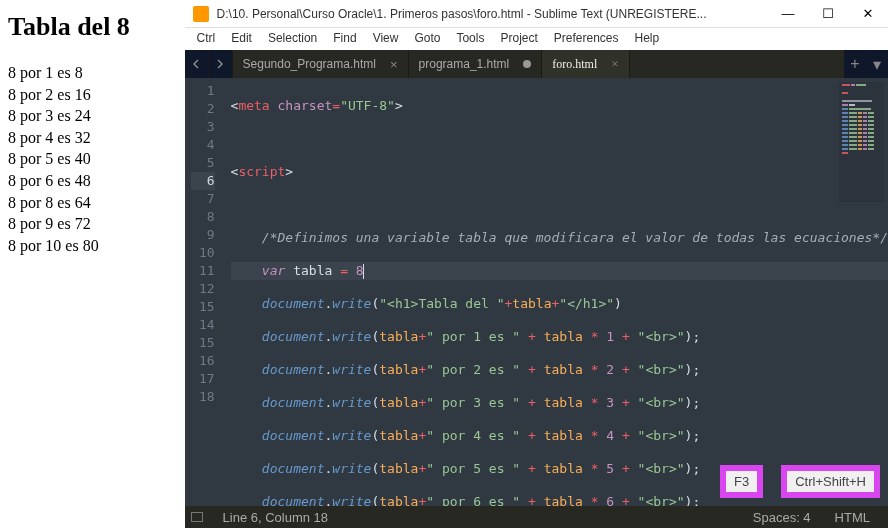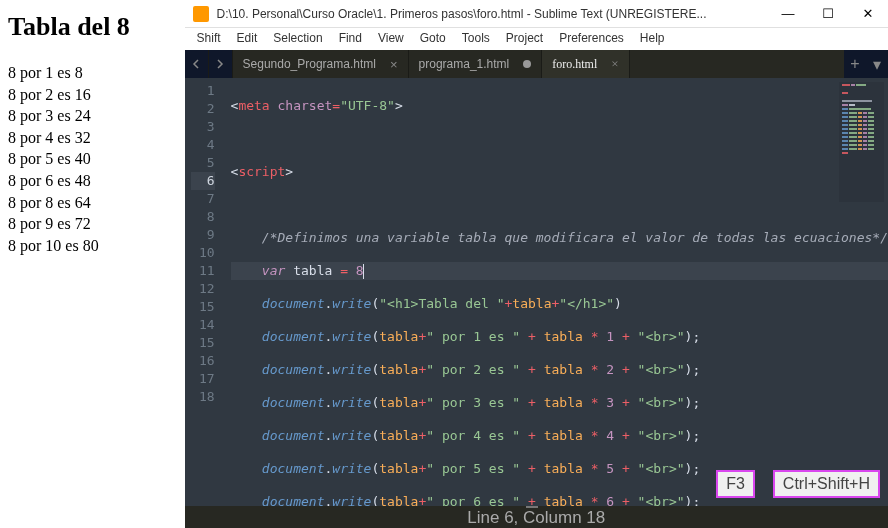--- a/index.html
+++ b/index.html
@@ -45,23 +45,23 @@
   .pl { color: #c594c0; text-align: center; }   
   .gy { color: #a6acb8; font-style: italic; }   
   .ky { color: #c594c0; font-style: italic; }   
   .cursor { display: inline-block; width: 1px; height: 15px; background: #d8dee9; vertical-align: middle; margin-left: -1px; }
   
   .minimap { position: absolute; top: 4px; right: 4px; width: 45px; height: 120px; background: #2c333b; opacity: 0.8; }
   .minimap .ml { height: 2px; margin: 2px 3px; display: flex; gap: 1px; }
   .minimap .ml span { height: 2px; }
   
   .hints { position: absolute; bottom: 8px; right: 8px; display: flex; gap: 18px; }
-  .hint { background: #f0f0f0; border: 2px solid #d946ef; color: #444; font-size: 16px; padding: 3px 8px; font-family: sans-serif; }
-  
-  .statusbar { height: 22px; background: #272822; color: #aaa; display: flex; align-items: center; font-size: 17px; padding: 0 6px; flex-direction: column; }
+  .hint { background: #f0f0f0; border: 6px solid #d946ef; color: #444; font-size: 13px; padding: 3px 8px; font-family: sans-serif; }
+  
+  .statusbar { height: 22px; background: #272822; color: #aaa; display: flex; align-items: center; font-size: 13px; padding: 0 6px; }
   .statusbar .sbicon { width: 12px; height: 10px; border: 1px solid #777; margin-right: 8px; }
   .statusbar .spacer { flex: 1; }
   .statusbar span.item { padding: 0 12px; cursor: pointer; }
 </style>
 </head>
 <body>
 
 <div class="browser-side">
   <h1>Tabla del 8</h1>
   <div>
@@ -83,21 +83,21 @@
     <div class="icon"></div>
     <div class="title">D:\10. Personal\Curso Oracle\1. Primeros pasos\foro.html - Sublime Text (UNREGISTERE...</div>
     <div class="win-controls">
       <span>—</span>
       <span>☐</span>
       <span>✕</span>
     </div>
   </div>
 
   <div class="menubar">
-    <span>Shift</span>
+    <span>Ctrl</span>
     <span>Edit</span>
     <span>Selection</span>
     <span>Find</span>
     <span>View</span>
     <span>Goto</span>
     <span>Tools</span>
     <span>Project</span>
     <span>Preferences</span>
     <span>Help</span>
   </div>

